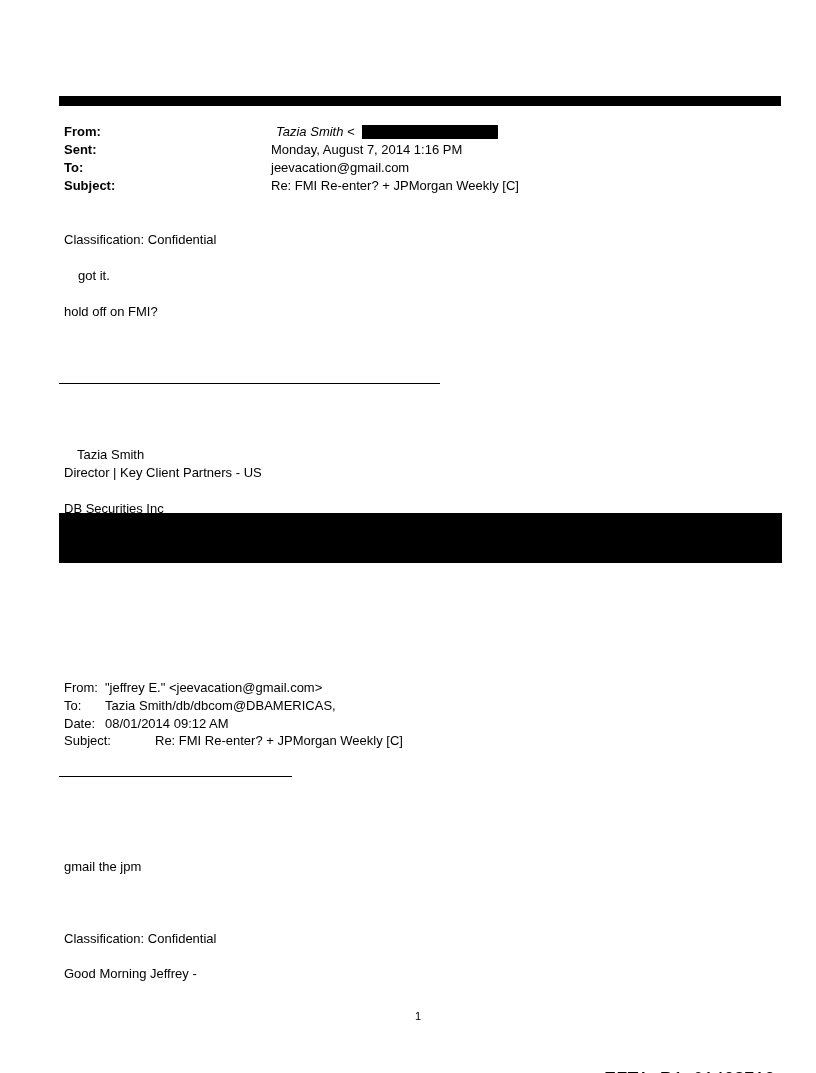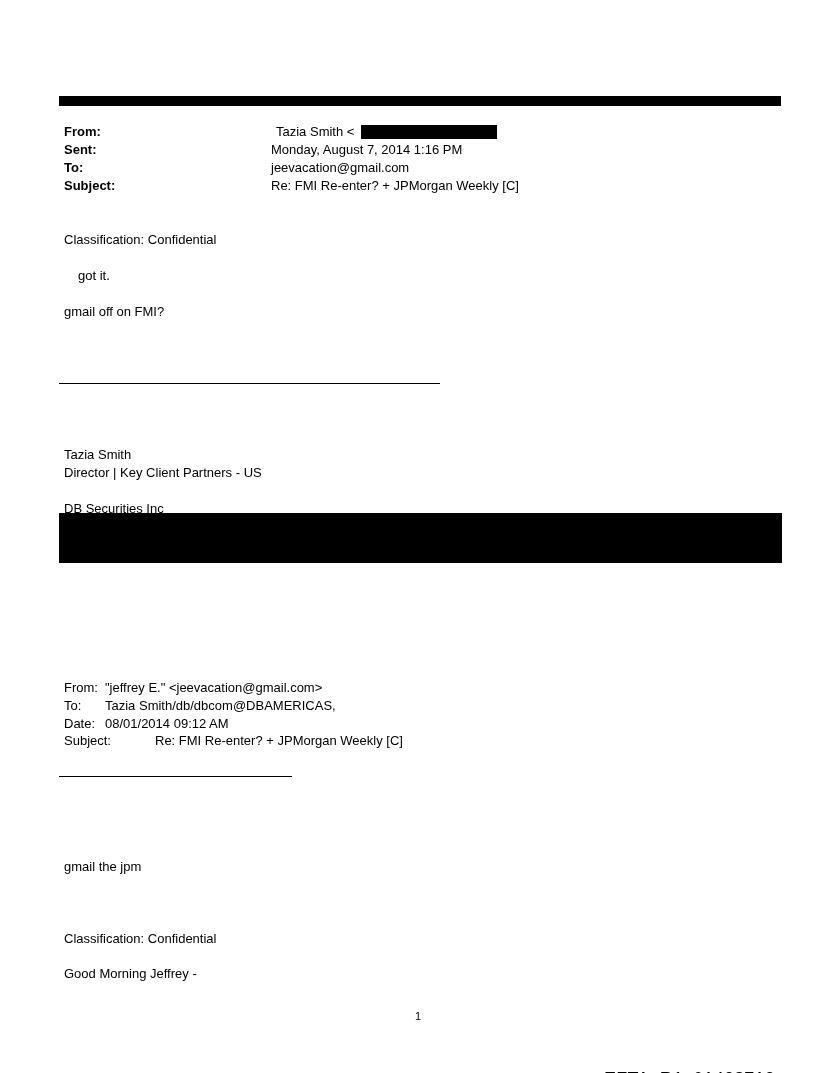--- a/index.html
+++ b/index.html
@@ -64,38 +64,38 @@
   }
 </style>
 </head>
 <body>
 
 <div class="page">
 
   <div class="top-rule"></div>
 
   <span class="hdr-label" style="top:109px;">From:</span>
-  <span class="hdr-value" style="top:109px;"><span>Tazia Smith &lt;</span><span class="redact redact-inline-1"></span></span>
+  <span class="hdr-value" style="top:109px;font-style:italic;"><span>Tazia Smith &lt;</span><span class="redact redact-inline-1"></span></span>
 
   <span class="hdr-label" style="top:127px;">Sent:</span>
   <span class="hdr-value" style="top:127px;">Monday, August 7, 2014 1:16 PM</span>
 
   <span class="hdr-label" style="top:145px;">To:</span>
   <span class="hdr-value" style="top:145px;">jeevacation@gmail.com</span>
 
   <span class="hdr-label" style="top:163px;">Subject:</span>
   <span class="hdr-value" style="top:163px;">Re: FMI Re-enter? + JPMorgan Weekly [C]</span>
 
   <span class="abs" style="left:49px; top:217px;">Classification: Confidential</span>
   <span class="abs" style="left:63px; top:253px;">got it.</span>
-  <span class="abs" style="left:49px; top:289px;">gmail off on FMI?</span>
+  <span class="abs" style="left:49px; top:289px;">hold off on FMI?</span>
 
   <div class="divider divider-1"></div>
 
-  <span class="abs" style="left:49px; top:432px;">Tazia Smith</span>
+  <span class="abs" style="left:62px; top:432px;">Tazia Smith</span>
   <span class="abs" style="left:49px; top:450px;text-align:right;">Director | Key Client Partners - US</span>
   <span class="abs" style="left:49px; top:486px;">DB Securities Inc</span>
 
   <div class="redact-block"></div>
 
   <span class="hdr2-label" style="top:665px;">From:</span>
   <span class="hdr2-value" style="top:665px;">"jeffrey E." &lt;jeevacation@gmail.com&gt;</span>
 
   <span class="hdr2-label" style="top:683px;">To:</span>
   <span class="hdr2-value" style="top:683px;text-align:right;">Tazia Smith/db/dbcom@DBAMERICAS,</span>

